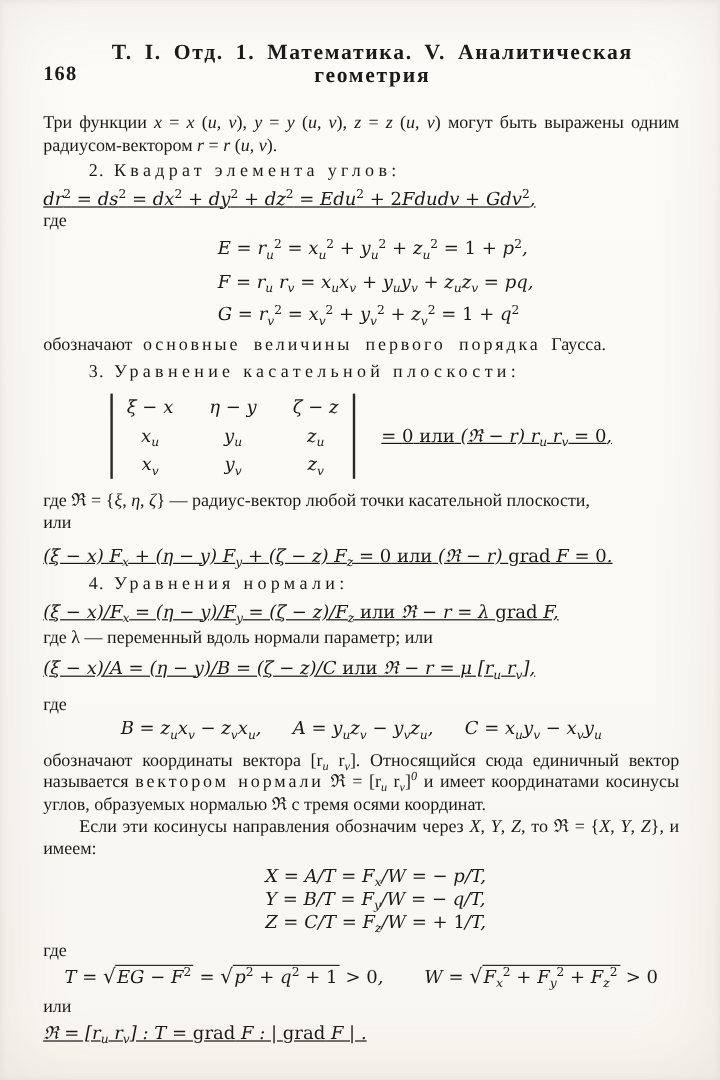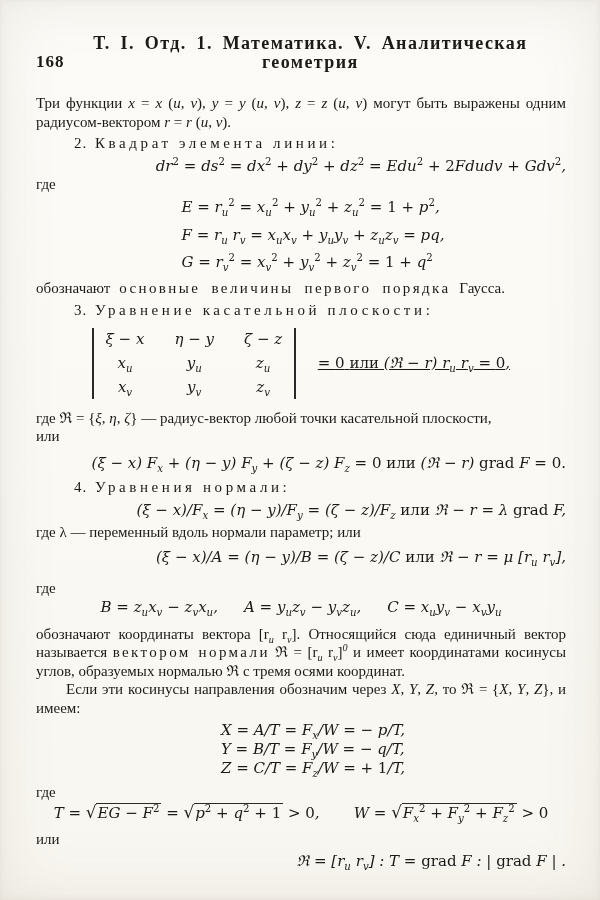--- a/index.html
+++ b/index.html
@@ -26,21 +26,21 @@
   .indent{text-indent:30px;}
   .sp2{letter-spacing:2.4px;}
   .wsp{word-spacing:5px;}
   
   .sec-head{margin:3px 0 4px;padding-left:38px;white-space:nowrap;}
   .sec-head .num{letter-spacing:1px;margin-right:4px;}
   .sec-head .ttl{letter-spacing:3.6px;}
   
   .eq{font-style:italic;font-family:"DejaVu Serif","Liberation Serif",serif;font-size:15px;}
   .eq .rm,.eq .dg{font-style:normal;}
-  .center{text-align:right;}
+  .center{text-align:left;text-decoration:underline;}
   sub,sup{font-size:68%;line-height:0;}
   sub{vertical-align:-0.35em;}
   sup{vertical-align:0.55em;}
   .eq sub{font-style:italic;}
   .para sub,.para sup{font-style:italic;}
   .rad{white-space:nowrap;}
   .rsign{font-style:normal;font-size:112%;}
   .vin{border-top:1.3px solid #2a2927;padding:0 2px 0 1px;}
   
   .stack-wrap{text-align:center;}
@@ -70,21 +70,21 @@
 
   <div class="running-head">
     <span class="pagenum">168</span>
     <span class="headtext">Т. I. Отд. 1. Математика. V. Аналитическая геометрия</span>
   </div>
 
   <p class="para">Три функции <i>x</i> = <i>x</i> (<i>u</i>, <i>v</i>), <i>y</i> = <i>y</i> (<i>u</i>, <i>v</i>), <i>z</i> = <i>z</i> (<i>u</i>, <i>v</i>) могут быть выражены одним радиусом-вектором <i>r</i> = <i>r</i> (<i>u</i>, <i>v</i>).</p>
 
   <div class="sec-head">
     <span class="num">2.</span>
-    <span class="ttl">Квадрат элемента линии:</span>
+    <span class="ttl">Квадрат элемента углов:</span>
   </div>
 
   <div class="eq center">dr<sup><span class="dg">2</span></sup> = ds<sup><span class="dg">2</span></sup> = dx<sup><span class="dg">2</span></sup> + dy<sup><span class="dg">2</span></sup> + dz<sup><span class="dg">2</span></sup> = Edu<sup><span class="dg">2</span></sup> + <span class="dg">2</span>Fdudv + Gdv<sup><span class="dg">2</span></sup>,</div>
 
   <div class="side-label">где</div>
 
   <div class="stack-wrap">
     <div class="stack">
       <div class="eq eq-line">E = r<sub>u</sub><sup><span class="dg">2</span></sup> = x<sub>u</sub><sup><span class="dg">2</span></sup> + y<sub>u</sub><sup><span class="dg">2</span></sup> + z<sub>u</sub><sup><span class="dg">2</span></sup> = <span class="dg">1</span> + p<sup><span class="dg">2</span></sup>,</div>
       <div class="eq eq-line">F = r<sub>u</sub> r<sub>v</sub> = x<sub>u</sub>x<sub>v</sub> + y<sub>u</sub>y<sub>v</sub> + z<sub>u</sub>z<sub>v</sub> = pq,</div>

